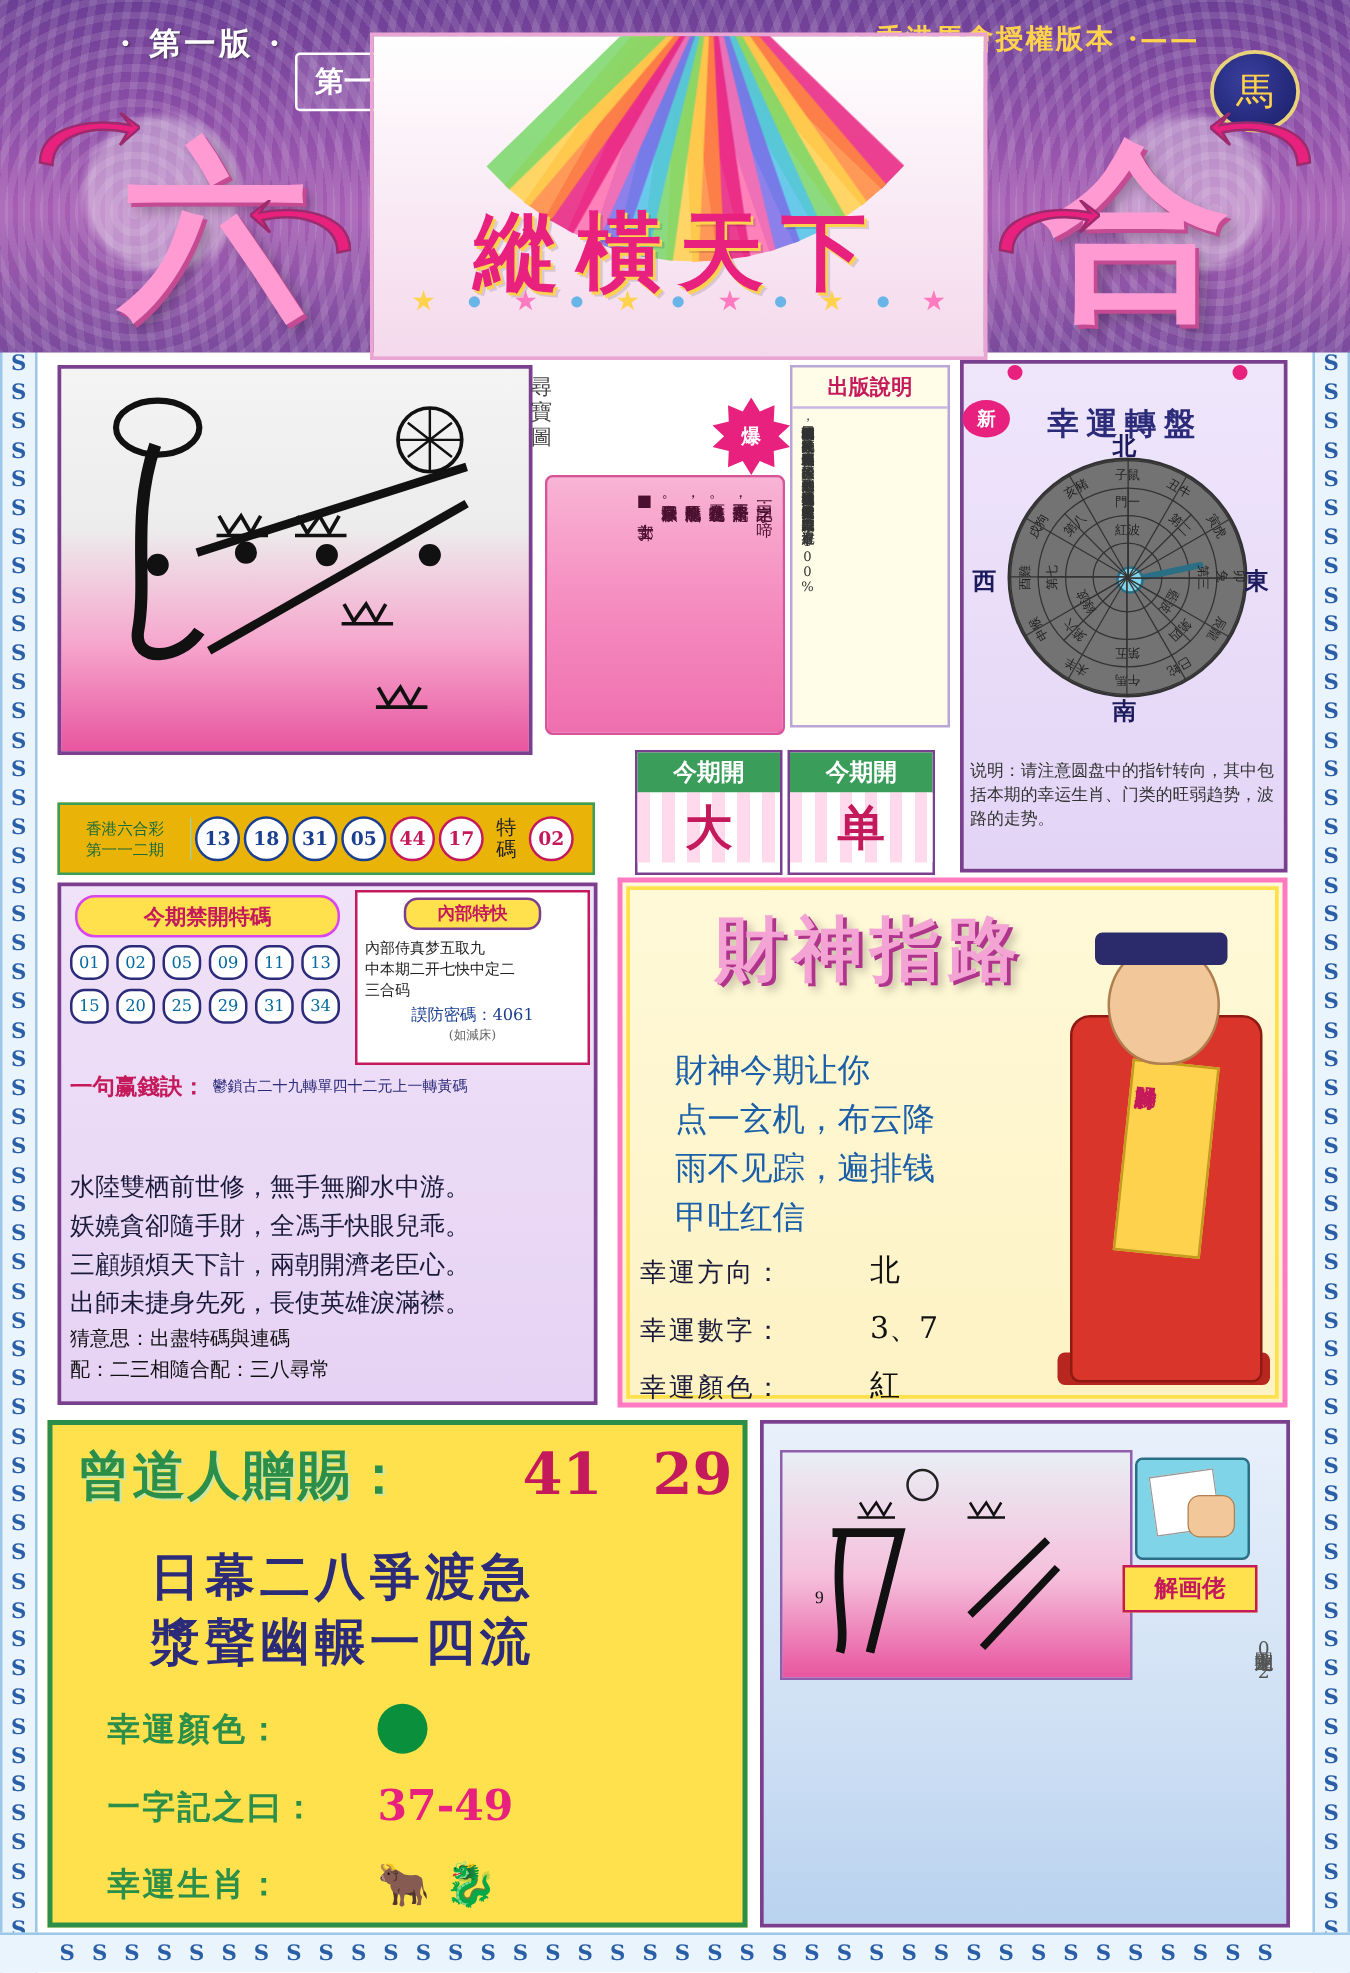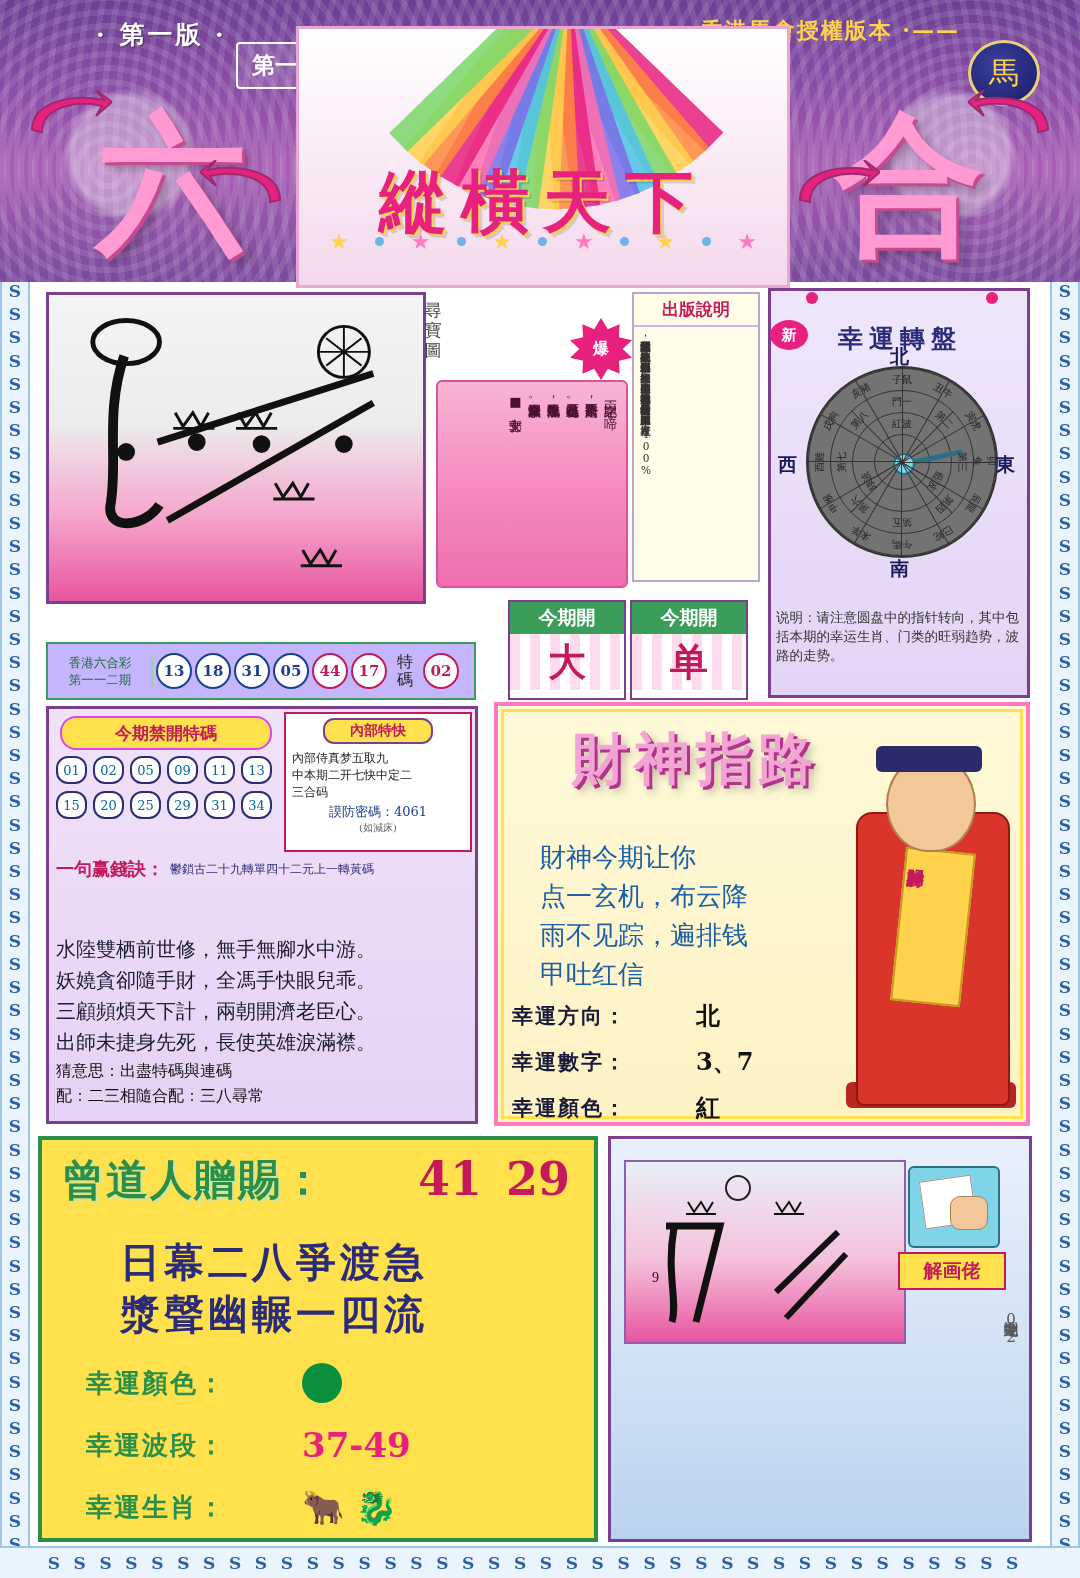--- a/index.html
+++ b/index.html
@@ -195,21 +195,21 @@
   .today-cell .hd{background:#3a9e5a;color:#fff;text-align:center;font-size:19px;font-weight:bold;padding:3px 0;font-family:"DejaVu Serif","Liberation Serif",serif;}
   .today-cell .val{
     text-align:center;font-size:38px;font-weight:bold;color:#c41a5b;line-height:56px;
     font-family:"DejaVu Serif","Liberation Serif",serif;
     background:repeating-linear-gradient(90deg,#ffd9ec 0 10px,#ffffff 10px 20px);
   }
 
   
   .result-bar{
     left:46px;top:642px;width:430px;height:58px;
-    border:2px solid #3a9e5a;background:#c4b5fd;display:flex;align-items:center;
+    border:2px solid #3a9e5a;background:#eab308;display:flex;align-items:center;
   }
   .result-label{
     width:104px;font-family:"DejaVu Serif","Liberation Serif",serif;font-size:12.5px;
     color:#1c6b3a;line-height:17px;text-align:center;border-right:1px solid #9ad0ae;
   }
   .ball{
     width:32px;height:32px;border-radius:50%;border:2px solid #1b3f8f;color:#1b3f8f;
     font-size:15px;font-weight:bold;display:flex;align-items:center;justify-content:center;
     margin-left:3px;font-family:"DejaVu Serif","Liberation Serif",serif;background:#fff;
   }
@@ -284,21 +284,21 @@
     position:absolute;left:516px;top:722px;width:360px;text-align:center;
     font-family:"DejaVu Serif","Liberation Serif",serif;font-size:56px;font-weight:bold;
     color:#f4a4d4;letter-spacing:6px;
     text-shadow:3px 3px 0 #b0348c, 6px 6px 8px rgba(0,0,0,.25);
   }
   .wealth-verse{
     position:absolute;left:540px;top:838px;width:360px;
     font-family:"DejaVu Serif","Liberation Serif",serif;font-size:26px;line-height:39px;color:#1b5fa8;
   }
   .lucky-list{position:absolute;left:512px;top:1000px;width:330px;}
-  .lucky-row{display:flex;align-items:center;margin-bottom:14px;font-weight:bold;}
+  .lucky-row{display:flex;align-items:flex-end;margin-bottom:14px;}
   .lucky-row .k{
     font-family:"DejaVu Serif","Liberation Serif",serif;font-size:21px;color:#1a1a3a;letter-spacing:2px;width:150px;
   }
   .lucky-row .v{
     font-family:"DejaVu Serif","Liberation Serif",serif;font-size:24px;color:#111;margin-left:34px;
   }
   .god{
     position:absolute;left:840px;top:746px;width:180px;height:362px;
   }
   .god-body{position:absolute;left:16px;top:66px;width:150px;height:290px;background:#d9352b;border-radius:16px 16px 8px 8px;border:2px solid #8f1a12;}
@@ -315,21 +315,21 @@
   .bot-left{
     left:38px;top:1136px;width:560px;height:406px;
     background:#ffe14d;border:4px solid #2b8f4a;
   }
   .gift-title{
     position:absolute;left:62px;top:1152px;
     font-family:"DejaVu Serif","Liberation Serif",serif;font-size:42px;font-weight:bold;color:#2b8f4a;
     letter-spacing:2px;text-shadow:2px 2px 0 #cfe6a0;
   }
   .gift-nums{
-    position:absolute;left:418px;top:1152px;width:180px;display:flex;gap:24px;
+    position:absolute;left:418px;top:1152px;width:180px;display:flex;gap:40px;
     font-family:"DejaVu Serif","Liberation Serif",serif;font-size:46px;font-weight:bold;color:#c41a5b;
   }
   .gift-verse{
     position:absolute;left:120px;top:1236px;width:440px;text-align:left;
     font-family:"DejaVu Serif","Liberation Serif",serif;font-size:40px;line-height:52px;
     font-weight:bold;color:#2b2b7a;letter-spacing:4px;
   }
   .gift-rows{position:absolute;left:86px;top:1352px;width:470px;}
   .gift-row{display:flex;align-items:center;height:62px;}
   .gift-row .k{
@@ -760,21 +760,21 @@
       <span>29</span>
     </div>
   <div class="gift-verse" style="white-space:pre-wrap">日幕二八爭渡急
 漿聲幽輾一四流</div>
   <div class="gift-rows" id="giftRows">
       <div class="gift-row">
         <span class="k">幸運顏色：</span>
         <span class="green-dot" style="background:#0a8f3c"></span>
       </div>
       <div class="gift-row">
-        <span class="k">幸運波段：</span>
+        <span class="k">一字記之曰：</span>
         <span class="range">37-49</span>
       </div>
       <div class="gift-row">
         <span class="k">幸運生肖：</span>
         <span class="zodiac">🐂 🐉</span>
       </div>
     </div>
 
   <div class="panel bot-right"></div>
   <div class="bot-img">

